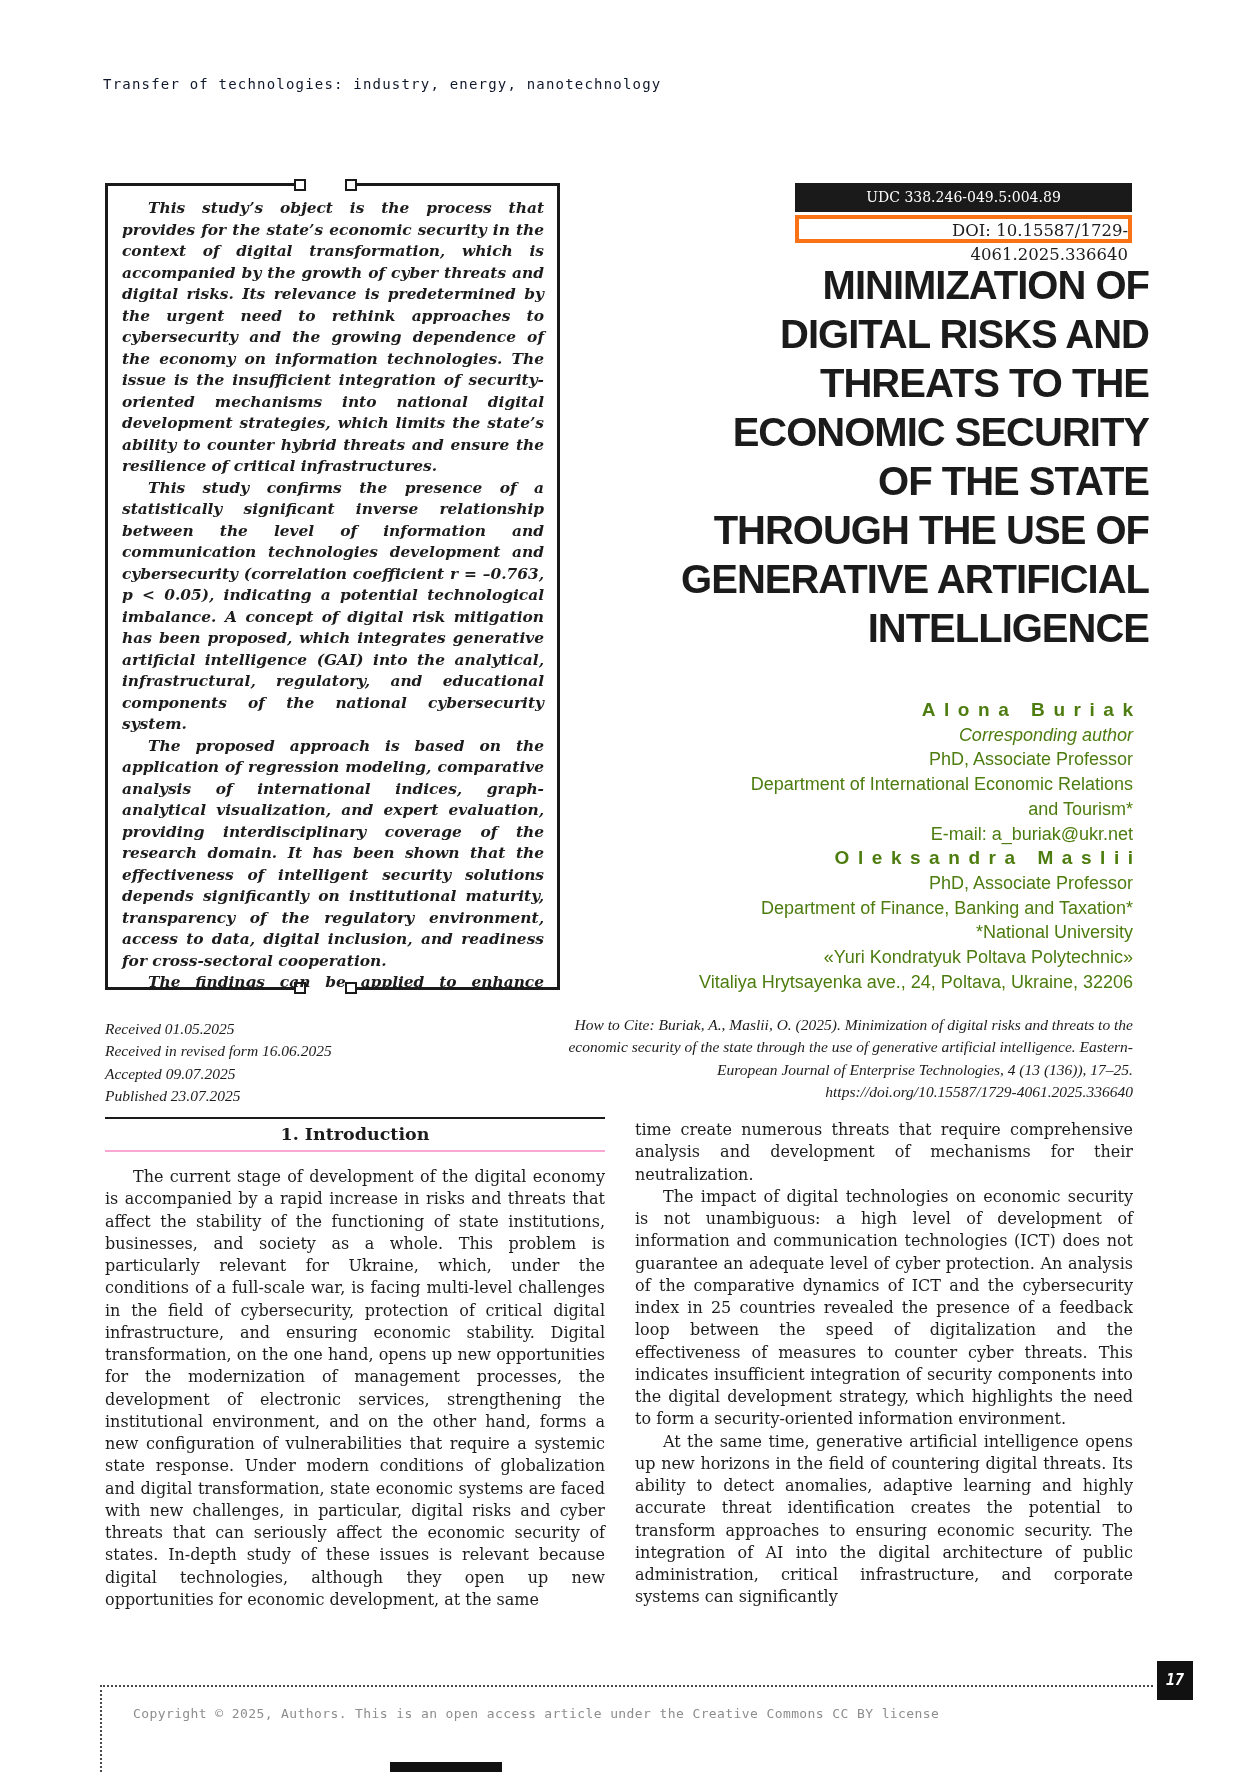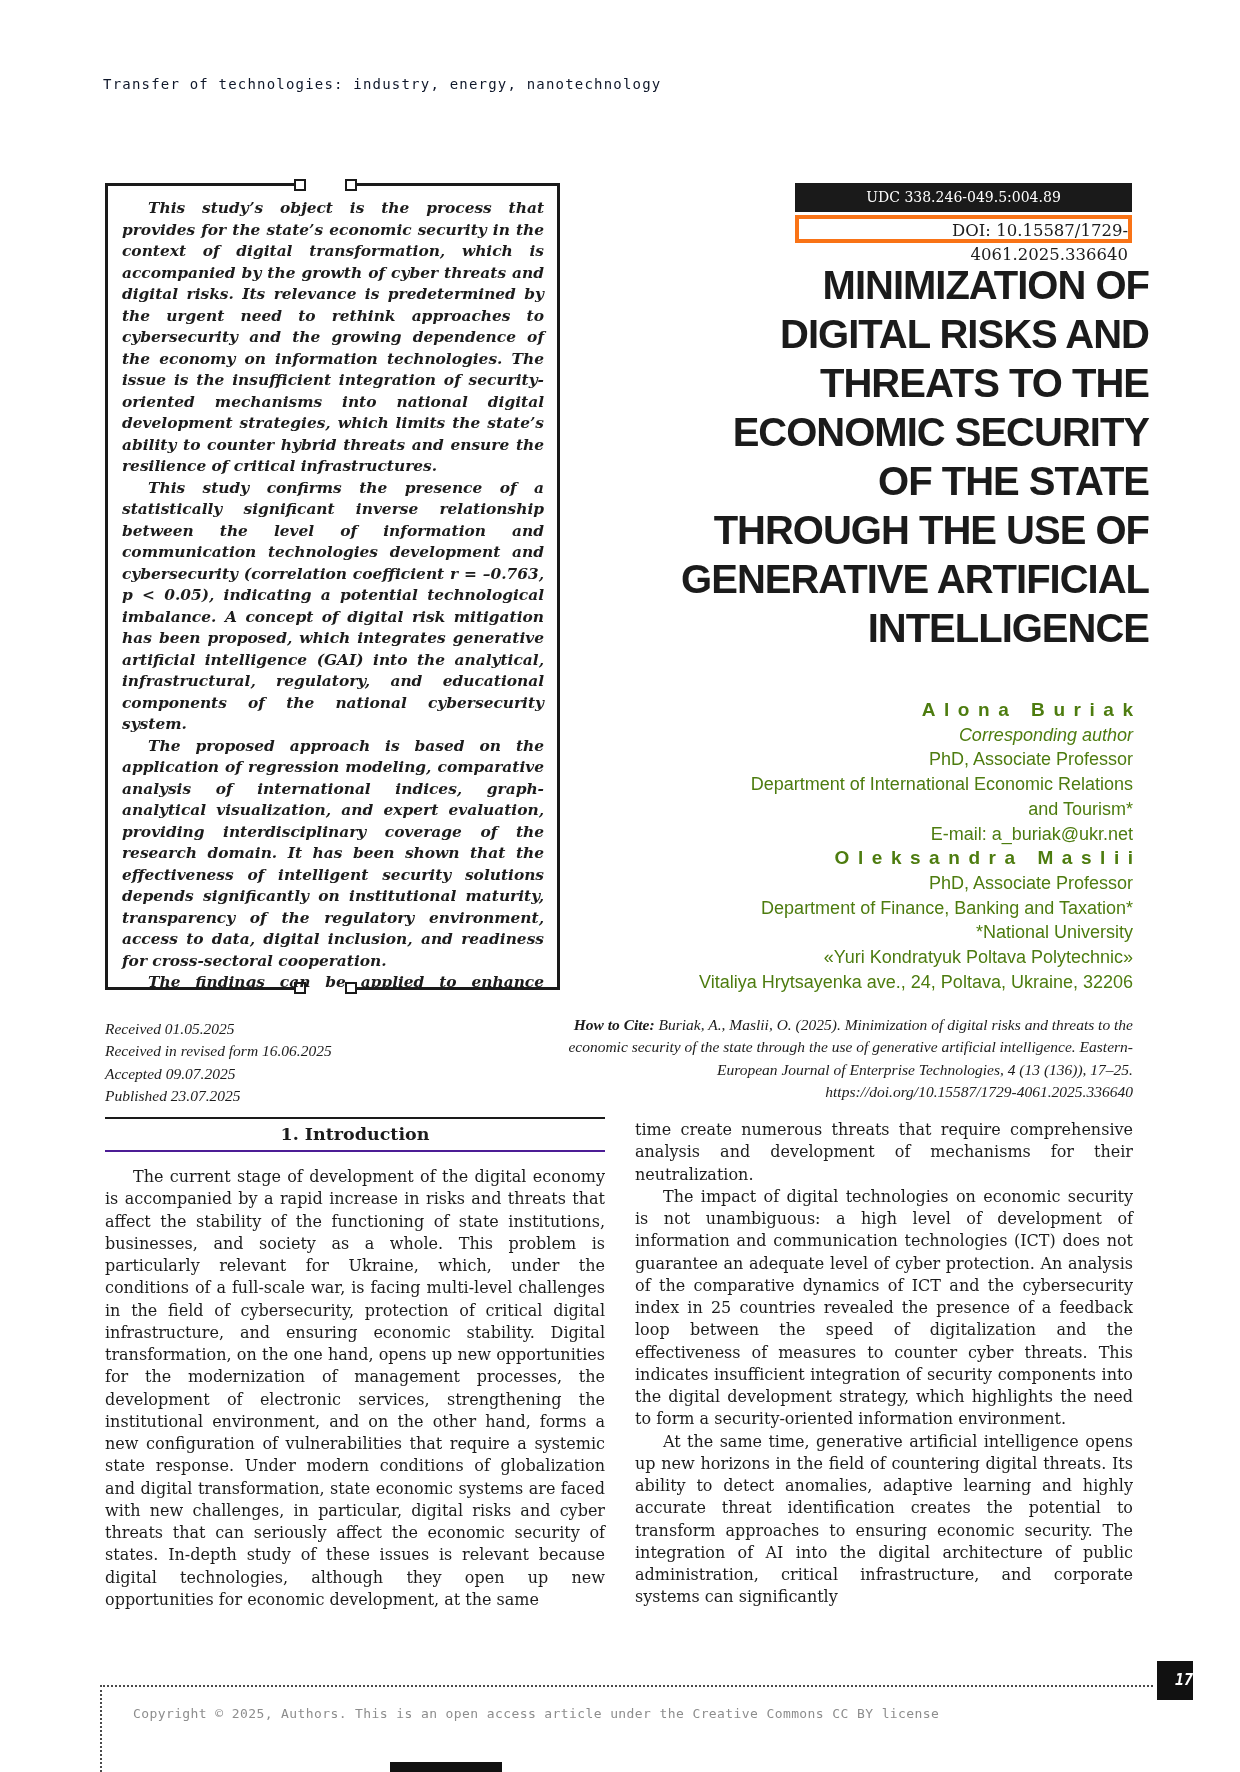--- a/index.html
+++ b/index.html
@@ -68,39 +68,39 @@
   .dates {
     position:absolute; left:105px; top:1018px;
     font-family:"Liberation Serif", serif; font-style:italic;
     font-size:15.5px; line-height:22.3px;
   }
   .cite {
     position:absolute; left:545px; top:1014px; width:588px;
     text-align:right; font-family:"Liberation Serif", serif; font-style:italic;
     font-size:15.5px; line-height:22.4px;
   }
-  .cite-label { font-weight:bold;margin-left:19px; }
+  .cite-label { font-weight:normal;margin-left:19px; }
   .cite-url { display:block; }
   
   .intro-heading {
     position:absolute; left:105px; top:1117px; width:500px;
-    border-top:2px solid #1a1a1a; border-bottom:2px solid #4c1d95;
+    border-top:2px solid #1a1a1a; border-bottom:2px solid #f9a8d4;
     padding:5px 0 6px 0; text-align:center;
     font-weight:bold; font-size:17.5px;
   }
   .col { position:absolute; font-size:16px; line-height:22.25px; text-align:justify; }
   .col-left  { left:105px; top:1166px; width:500px; }
   .col-right { left:635px; top:1119px; width:498px; }
   .body-par.indent { text-indent:28px; }
   
   .foot-rule   { position:absolute; left:100px; top:1685px; width:1053px; height:0; border-top:2px dotted #4a4a4a; }
   .foot-rule-v { position:absolute; left:100px; top:1685px; height:87px; width:0; border-left:2px dotted #4a4a4a; }
   .page-num {
     position:absolute; left:1157px; top:1661px; width:36px; height:39px;
-    background:#111111; color:#ffffff; text-align:right;
+    background:#111111; color:#ffffff; text-align:center;
     font-family:"DejaVu Sans Mono", monospace; font-weight:bold; font-style:italic;
     font-size:15px; line-height:39px;
   }
   .copyright {
     position:absolute; left:133px; top:1706px;
     font-family:"DejaVu Sans Mono", monospace;
     font-size:13px; color:#8d8d8d; letter-spacing:0.4px;
   }
   .next-page-bar { position:absolute; left:390px; top:1762px; width:112px; height:10px; background:#111111; }
 </style>

